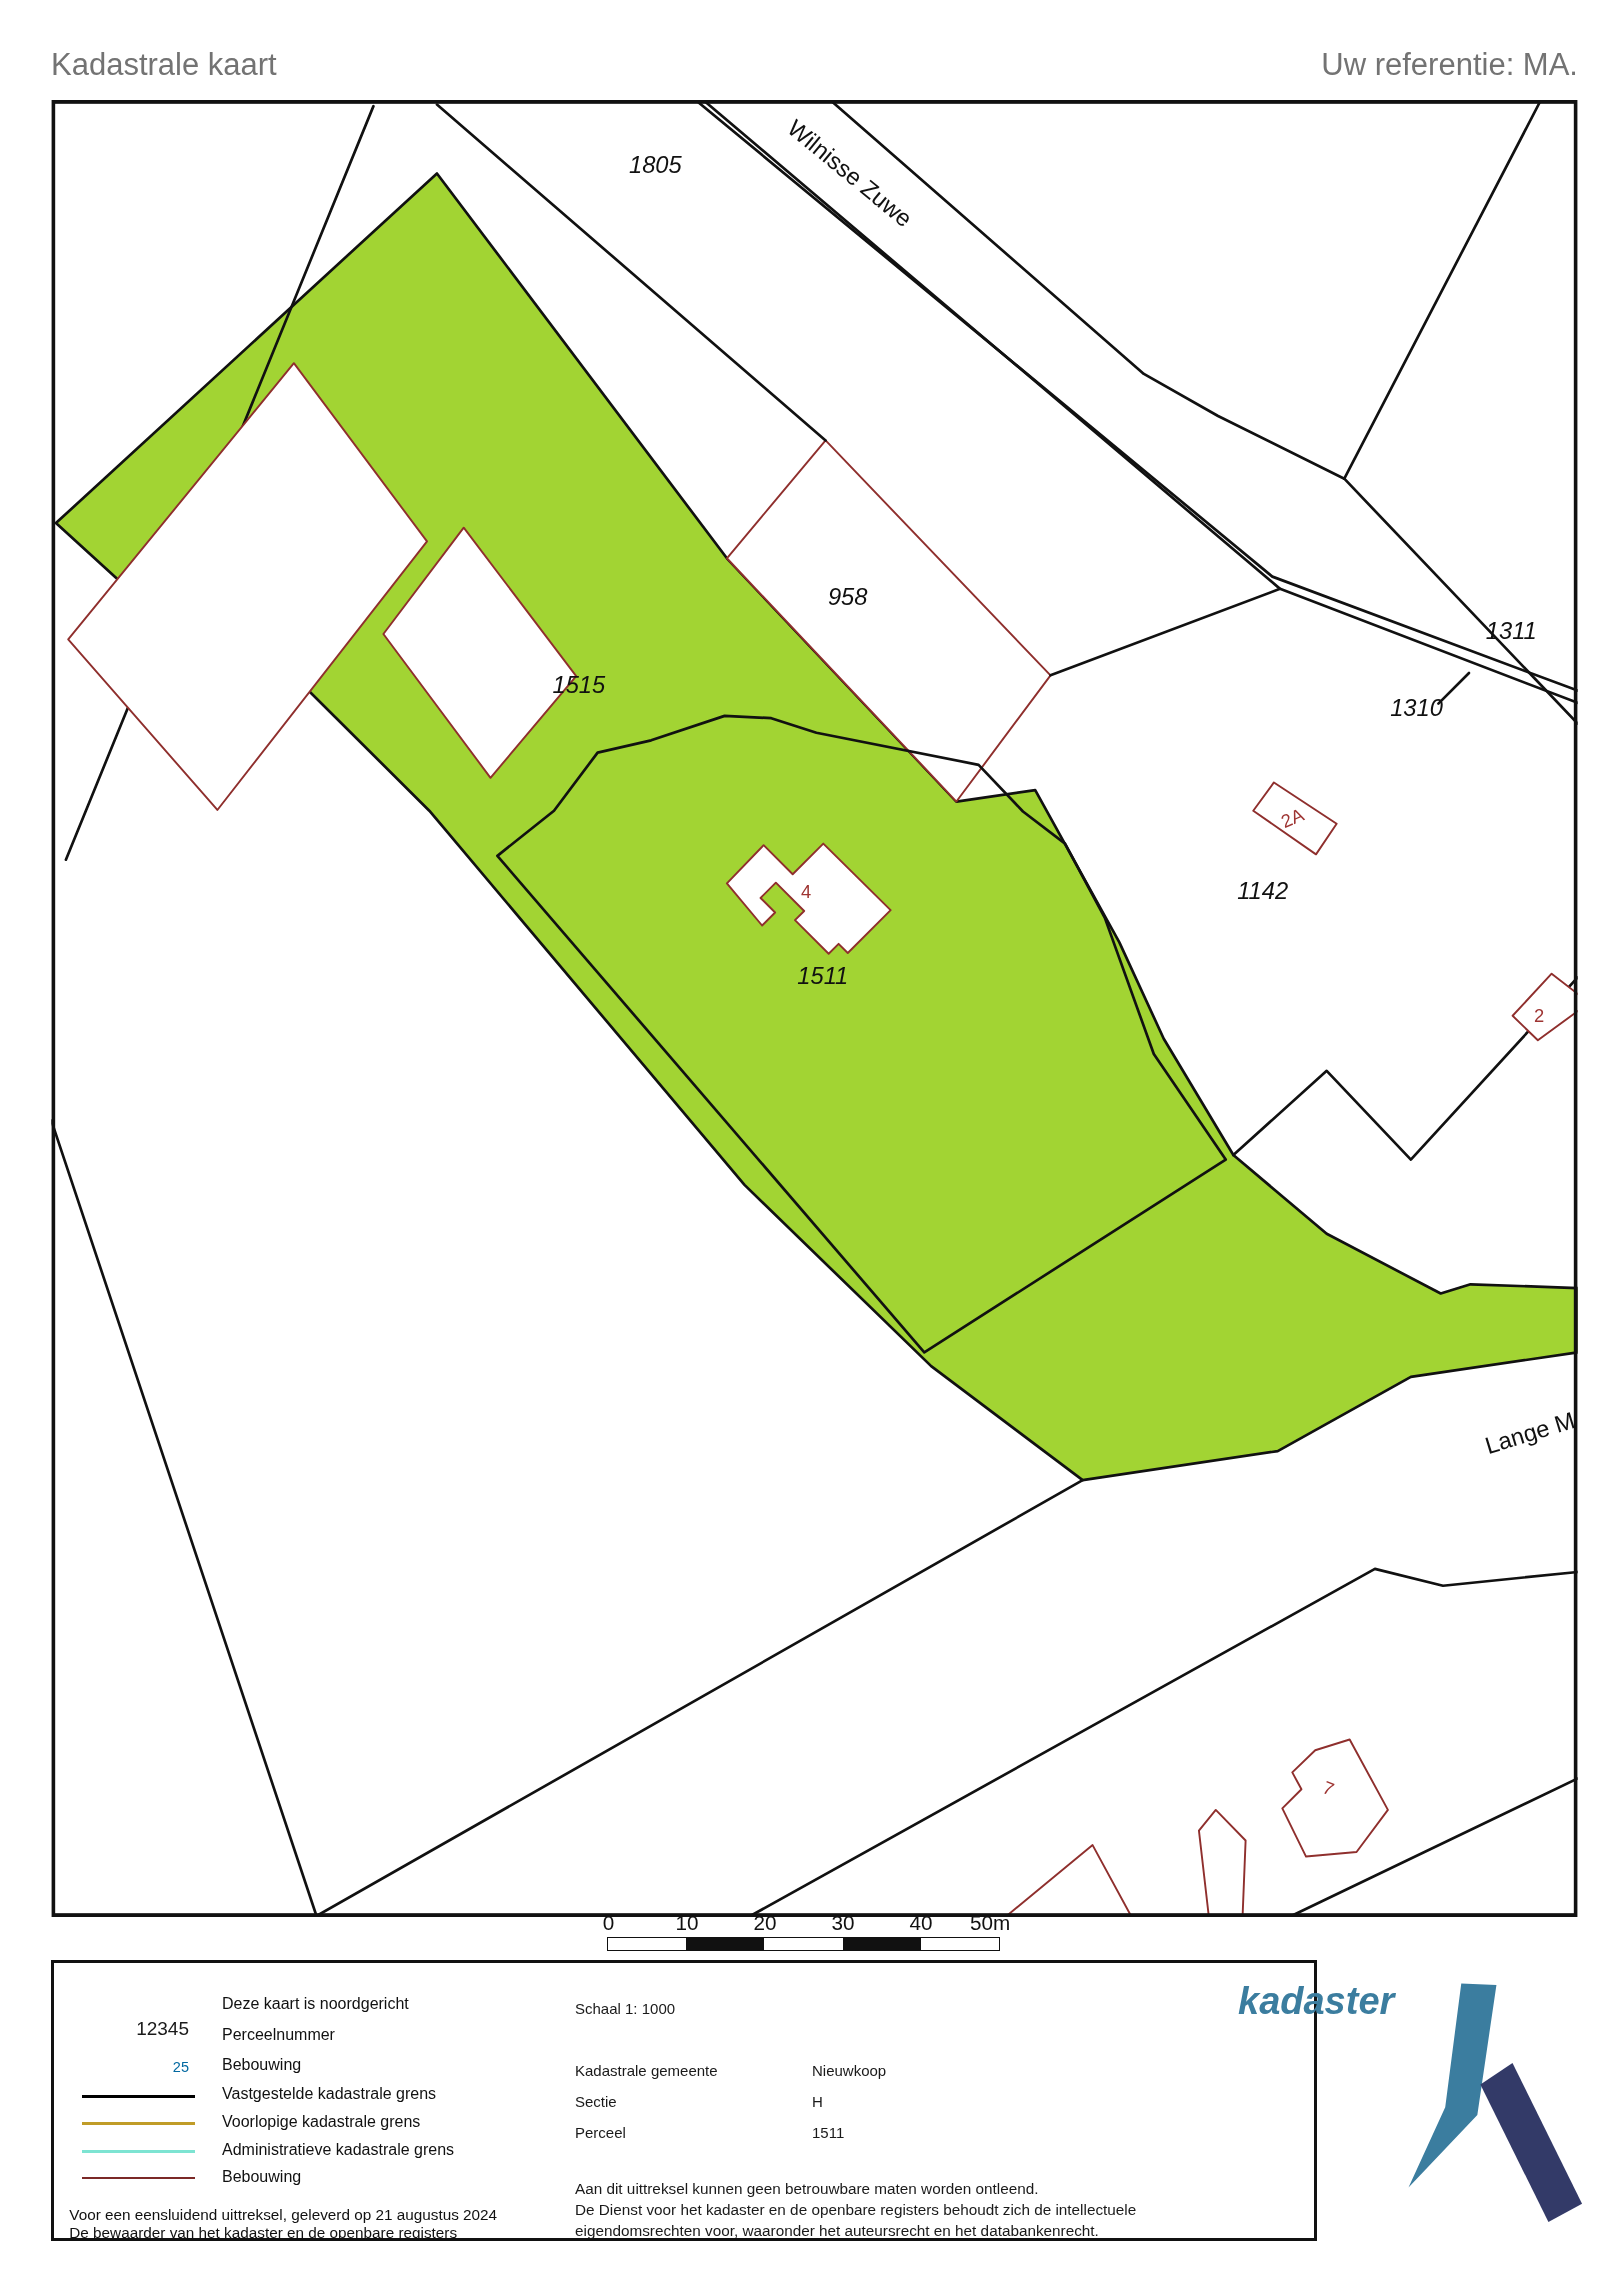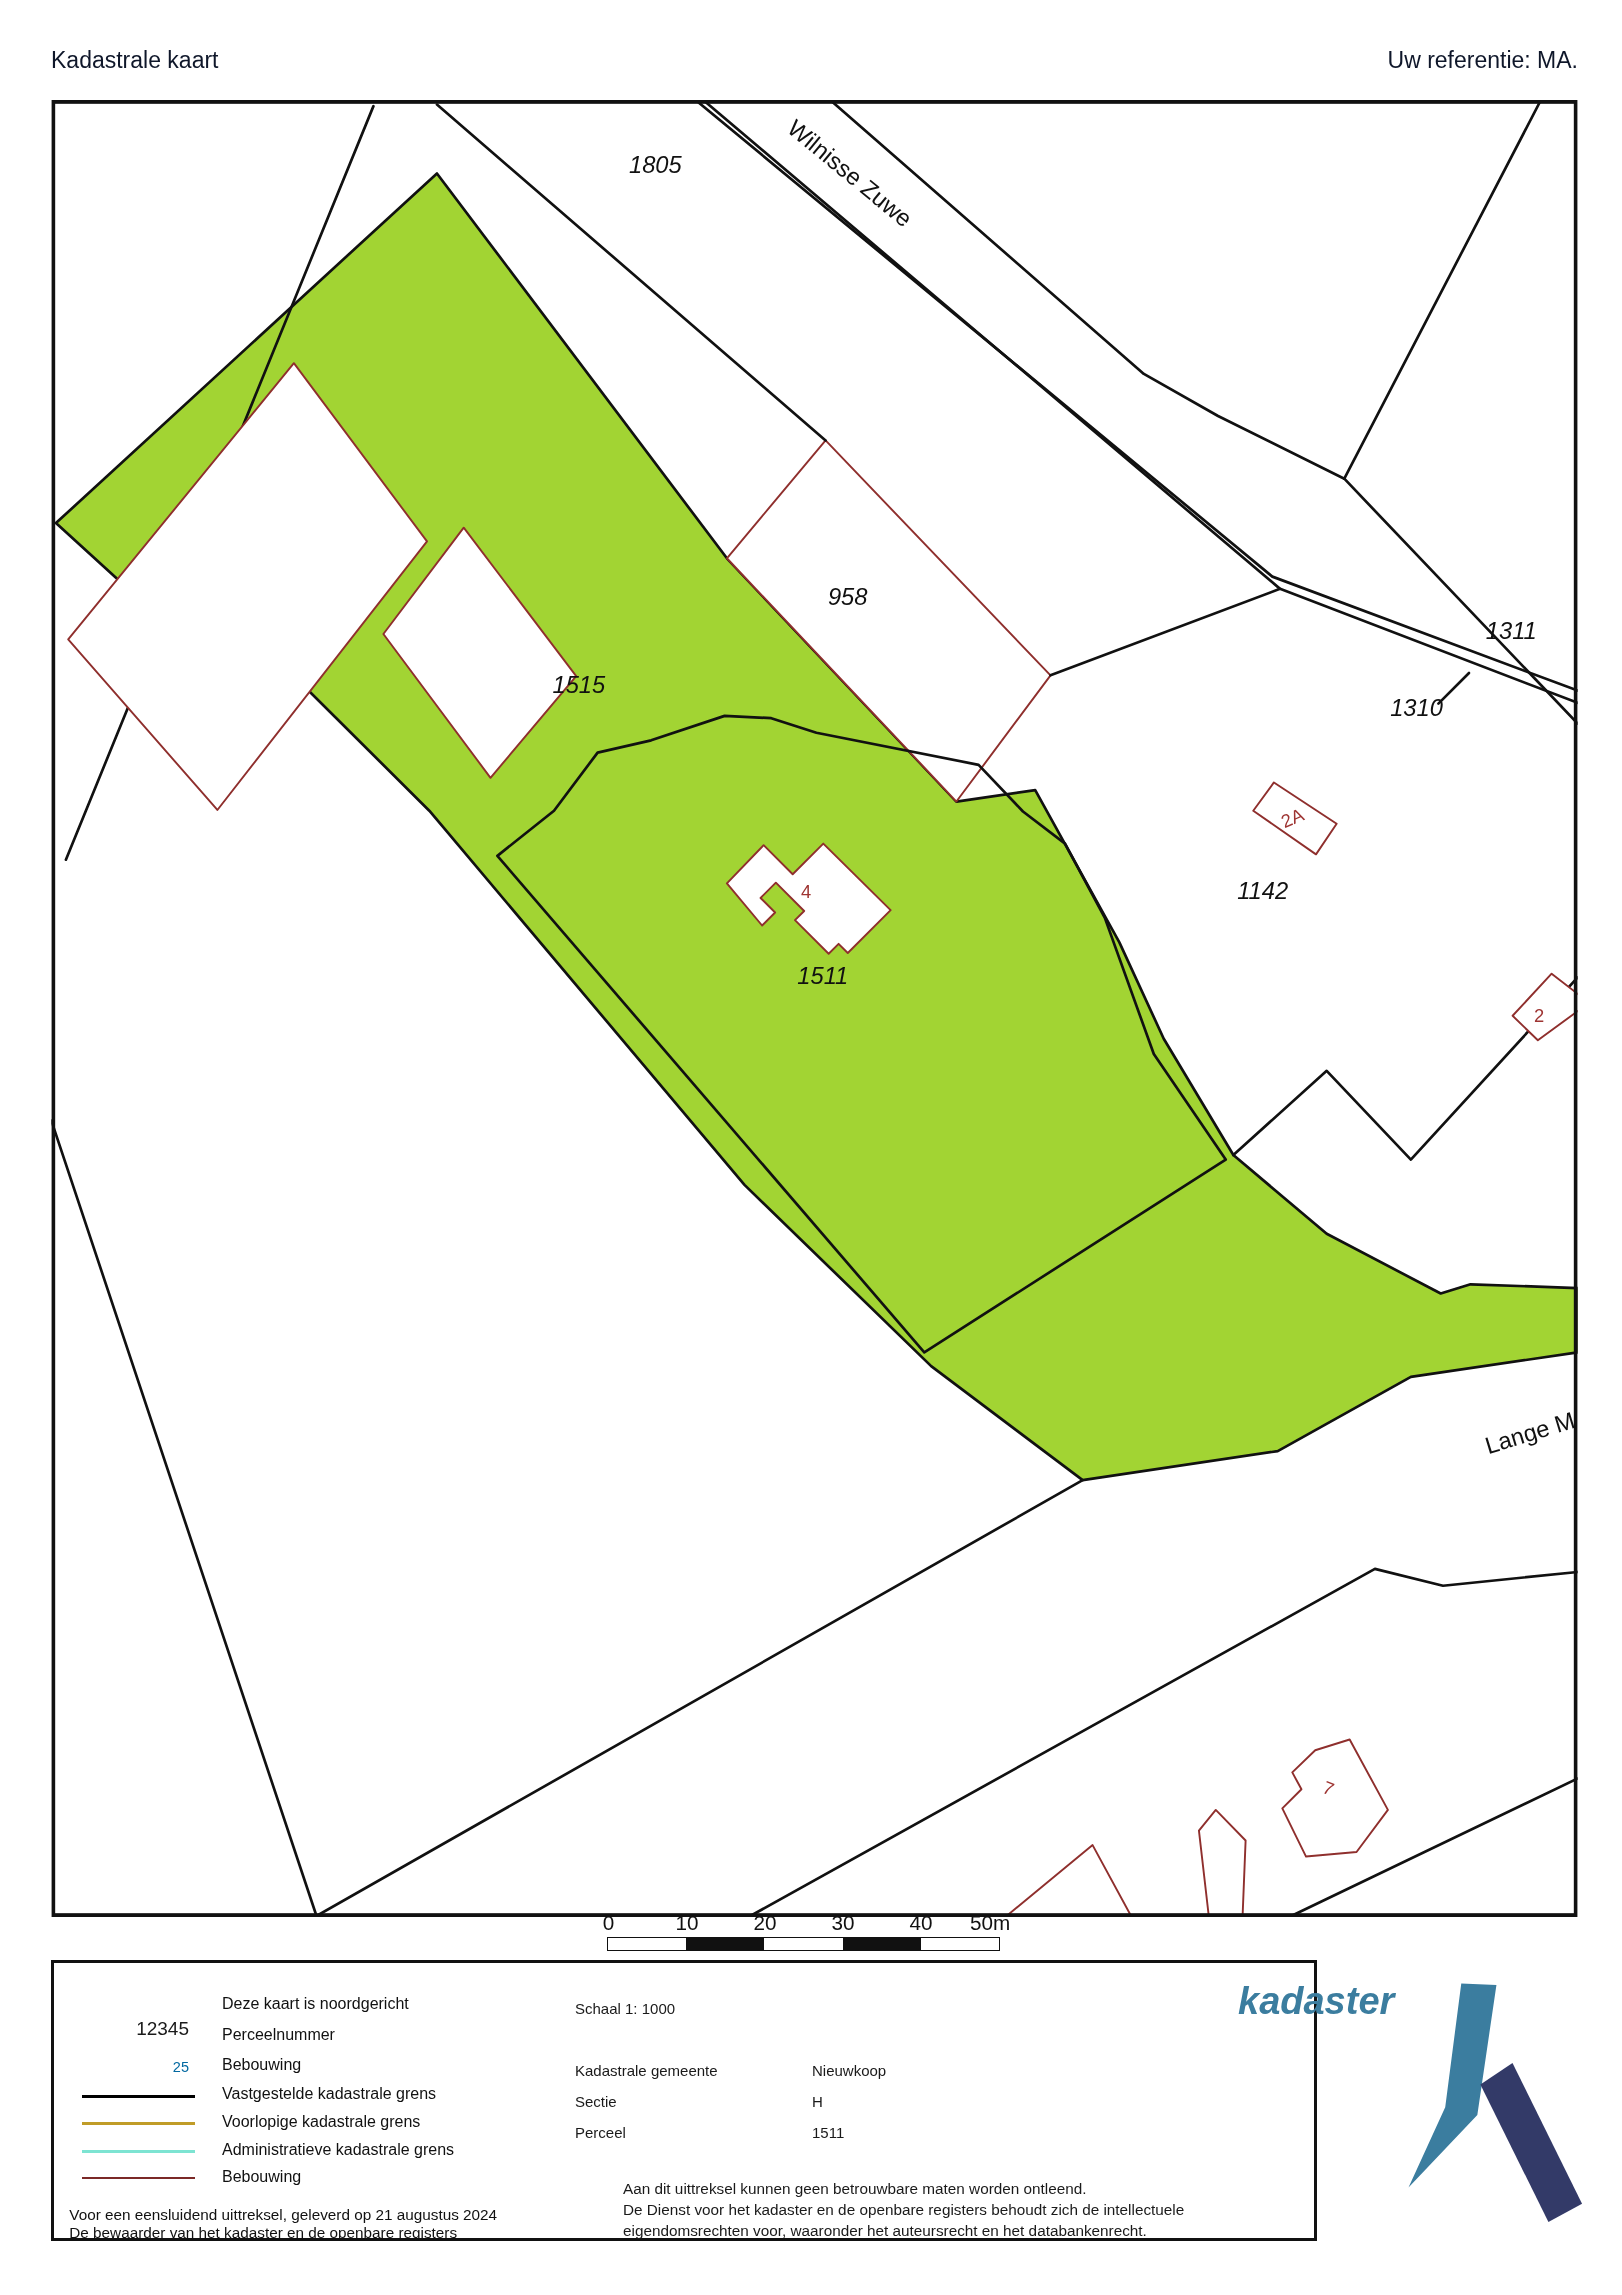--- a/index.html
+++ b/index.html
@@ -1,18 +1,18 @@
 <!DOCTYPE html>
 <html style="font-size:12.2px"><head>
 <meta charset="utf-8">
 <style>
   html,body{margin:0;padding:0;background:#ffffff;}
   #page{position:relative;width:1622px;height:2295px;background:#ffffff;
         font-family:"Liberation Sans", sans-serif;color:#1a1a1a;overflow:hidden;}
-  .hdr{position:absolute;top:47px;font-size:23px;color:#0f172a;}
+  .hdr{position:absolute;top:47px;font-size:31px;color:#737373;}
   #hdr-title{left:51px;}
   #hdr-ref{right:44px;text-align:center;}
   #map-svg{position:absolute;left:51px;top:100px;}
   .parcel-label{font-family:"Liberation Sans",sans-serif;font-size:31px;font-style:italic;fill:#111;}
   .house-label{font-family:"Liberation Sans",sans-serif;font-size:24px;fill:#9e3432;}
   .road-label{font-family:"Liberation Sans",sans-serif;font-size:31px;fill:#111;}
   .boundary{fill:none;stroke:#111;stroke-width:3.5;stroke-linejoin:round;stroke-linecap:round;}
   .building{fill:#ffffff;stroke:#8f2f2d;stroke-width:2.5;stroke-linejoin:round;}
   
   #scalebar{position:absolute;left:607px;top:1911px;width:392px;height:40px;}
@@ -23,21 +23,21 @@
   .seg.w{background:#fff;}
   
   #legend{position:absolute;left:51px;top:1960px;width:1266px;height:281px;border:3.1px solid #111;box-sizing:border-box;background:#fff;}
   .lg{position:absolute;font-size:16px;color:#111;}
   .sym{position:absolute;text-align:right;width:92px;left:43px;}
   .sym-perceel{font-size:19px;}
   .sym-huis{color:#0369a1;font-size:14.5px;}
   .lline{position:absolute;left:27.5px;width:113px;height:0;border-top:3.1px solid #000;}
   .footer-small{font-size:15.3px;}
   .mid-label{position:absolute;font-size:15px;}
-  .disc{position:absolute;font-size:15.3px;margin-left:48px;}
+  .disc{position:absolute;font-size:15.3px;}
   #logo-text{position:absolute;left:1184px;top:17px;font-size:38px;font-style:italic;font-weight:600;color:#3b7d9f;}
   #logo-glyph{position:absolute;left:1301px;top:13.8px;}
 </style>
 </head>
 <body>
 
 <div id="page">
 
   <div class="hdr" id="hdr-title">Kadastrale kaart</div>
   <div class="hdr" id="hdr-ref">Uw referentie: MA.</div>

